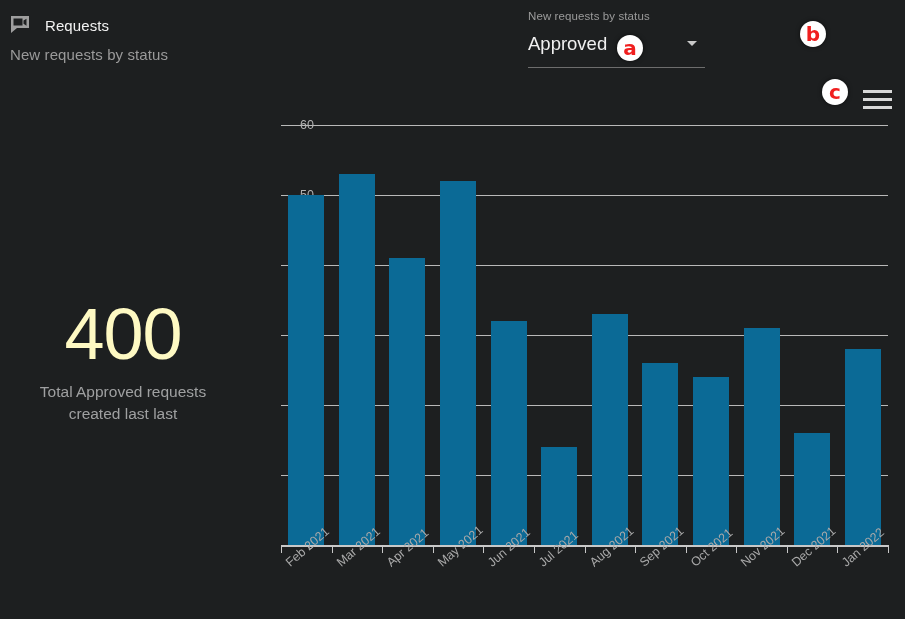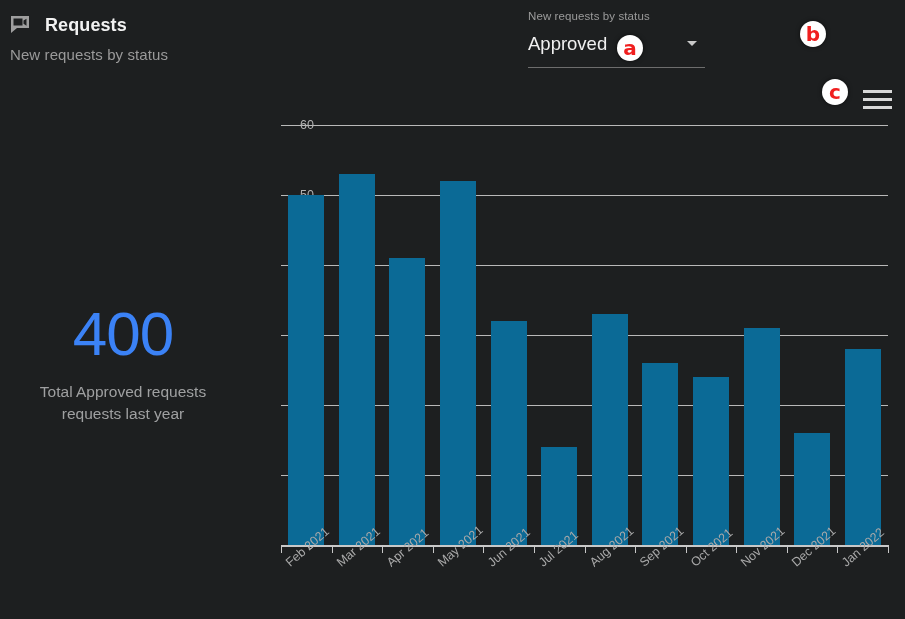--- a/index.html
+++ b/index.html
@@ -33,22 +33,22 @@
     display: flex;
     align-items: center;
     gap: 11px;
     height: 30px;
   }
   .title-icon {
     width: 24px; height: 20px;
     display: block;
   }
   .title-text {
-    font-size: 18px;
-    font-weight: bold;
+    font-size: 15px;
+    font-weight: normal;
     color: #f2f2f2;
     letter-spacing: 0.1px;
     white-space: nowrap;
     text-align: center;
   }
   .subtitle-text {
     margin-top: 6px;
     font-size: 15px;
     color: #9a9a9a;
     letter-spacing: 0.1px;
@@ -127,23 +127,23 @@
   }
 
   
   .metric {
     position: absolute;
     left: 12px; top: 295px;
     width: 222px;
     text-align: center;
   }
   .metric-value {
-    font-size: 62px;
+    font-size: 72px;
     line-height: 78px;
-    color: #3b82f6;
+    color: #fef9c3;
     font-weight: normal;
     letter-spacing: -1px;
   }
   .metric-caption {
     margin-top: 8px;
     font-size: 15.5px;
     line-height: 22px;
     color: #9fa0a1;
   }
 
@@ -258,21 +258,21 @@
   <div class="marker marker-c">c</div>
 
   <div class="menu-button">
     <span></span>
     <span></span>
     <span></span>
   </div>
 
   <div class="metric">
     <div class="metric-value">400</div>
-    <div class="metric-caption">Total Approved requests requests last year</div>
+    <div class="metric-caption">Total Approved requests created last last</div>
   </div>
 
   <div class="chart">
     <div class="plot">
       <div id="grid-layer">
           <div class="gridline" style="top: 350px;"></div>
           <div class="gridline" style="top: 280px;"></div>
           <div class="gridline" style="top: 210px;"></div>
           <div class="gridline" style="top: 140px;"></div>
           <div class="gridline" style="top: 70px;"></div>

